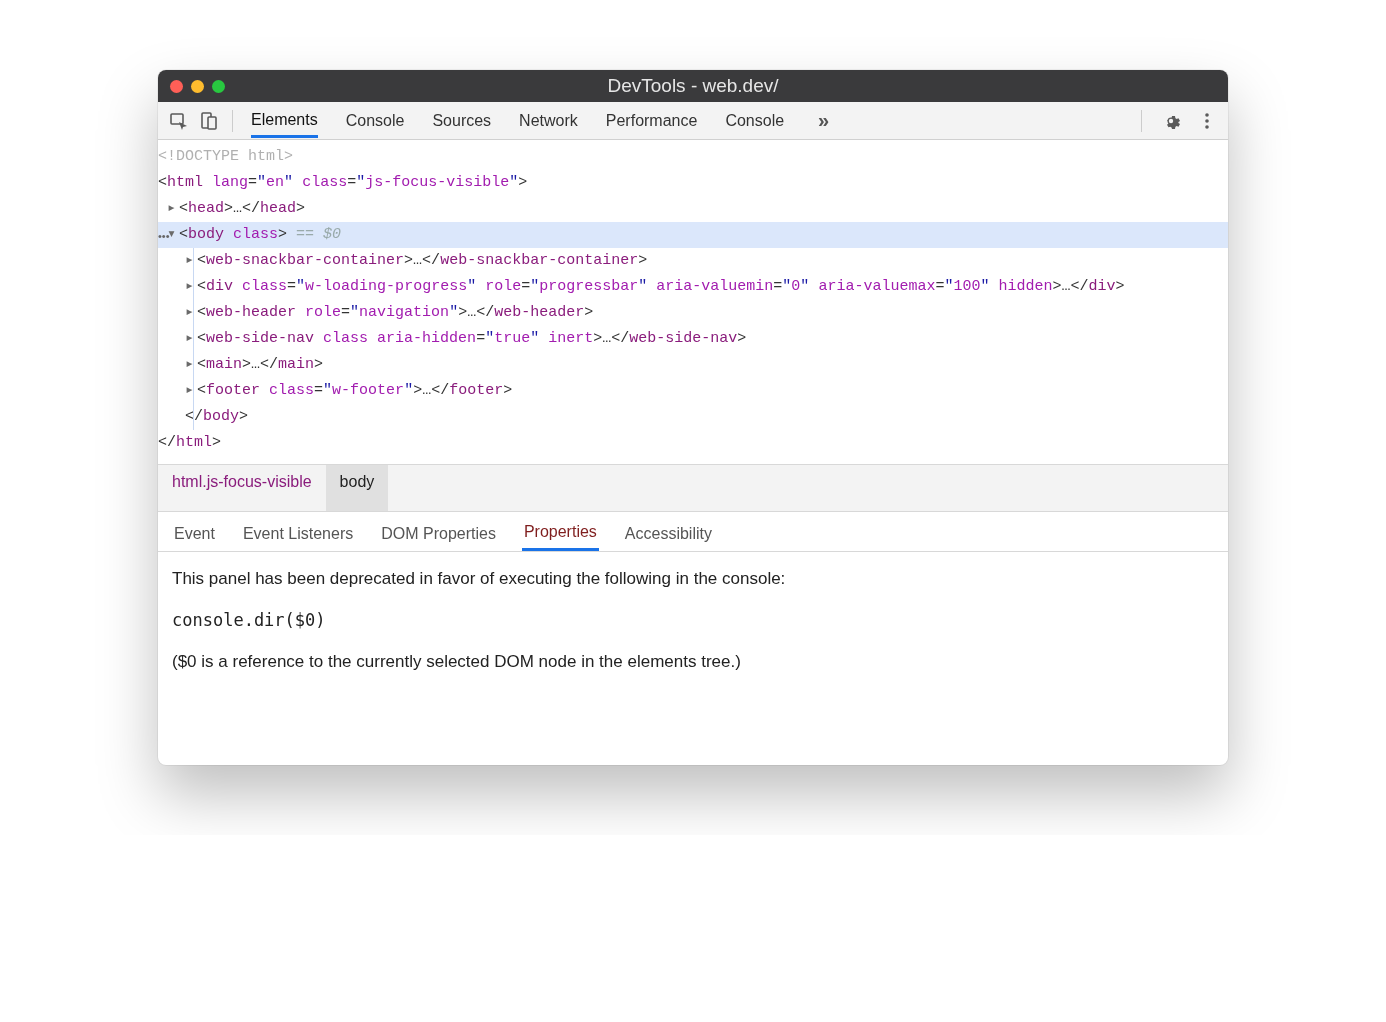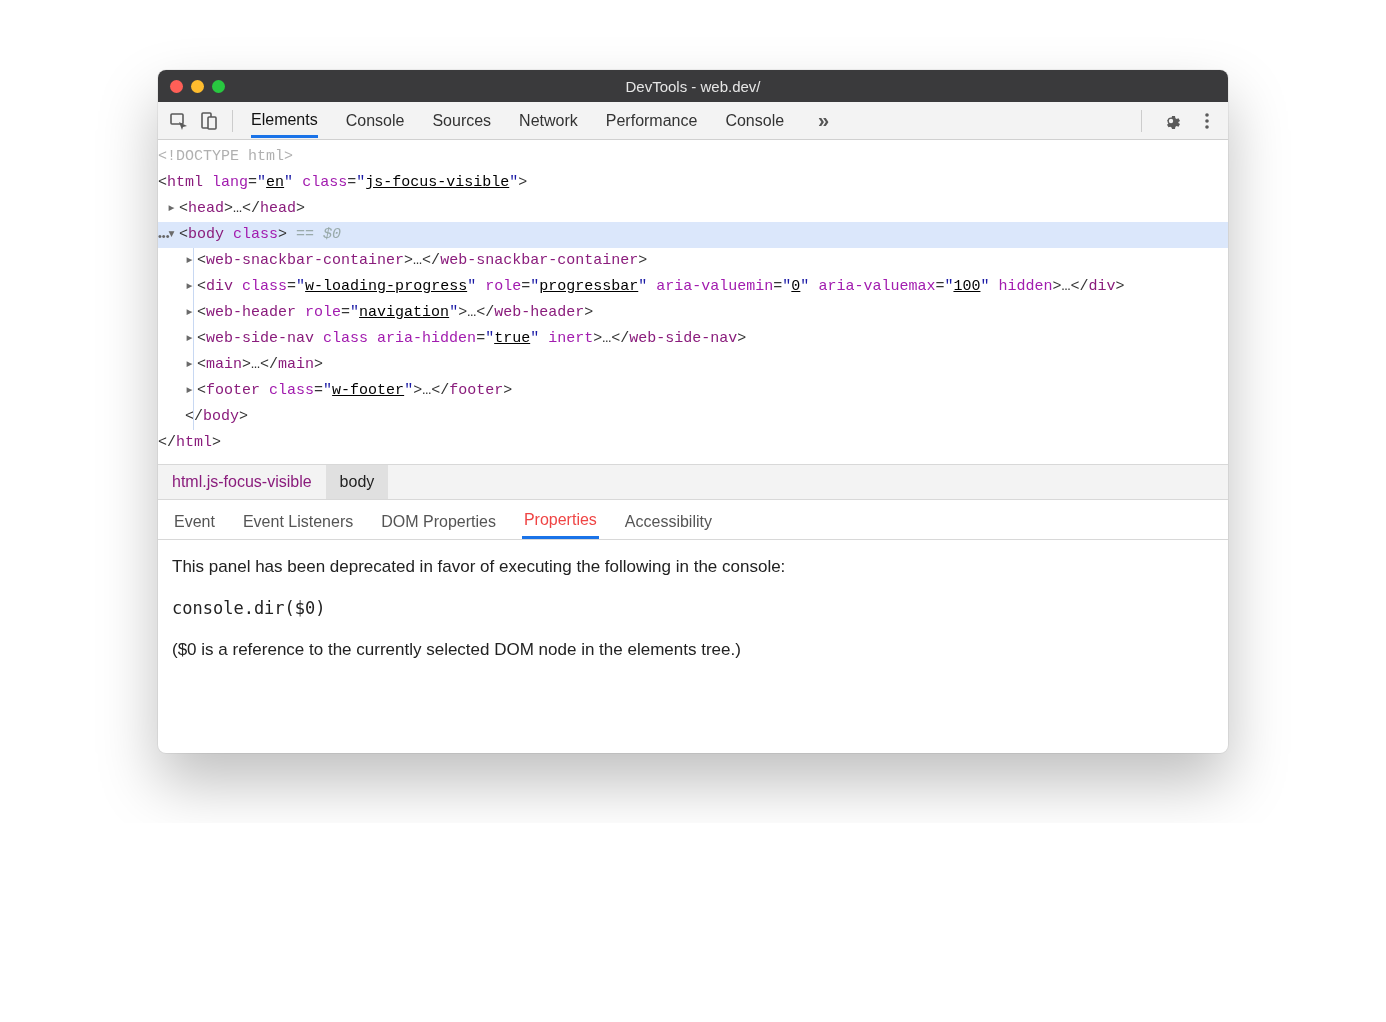--- a/index.html
+++ b/index.html
@@ -35,21 +35,21 @@
   }
   .tl { width: 13px; height: 13px; border-radius: 50%; }
   .tl.red { background: #ff5f57; }
   .tl.yellow { background: #febc2e; }
   .tl.green { background: #28c840; }
   .titlebar-title {
     position: absolute;
     left: 0; right: 0;
     text-align: center;
     pointer-events: none;
-    font-size: 15px;
+    font-size: 19px;
     color: #e6e6e6;
   }
 
   
   .toolbar {
     background: #f3f3f3;
     border-bottom: 1px solid #d0d0d0;
     display: flex;
     align-items: center;
     height: 38px;
@@ -129,34 +129,34 @@
     display: inline-block;
     width: 12px;
     color: #6a6a6a;
   }
   .arrow.right::before { content: "\25B8"; }
   .arrow.down::before { content: "\25BE"; }
   .gray { color: #b0b0b0; }
   .punct { color: #333; }
   .tagn { color: #8a1c7c; }
   .attrn { color: #a21caf; }
-  .attrv { color: #000000; text-decoration: underline; }
+  .attrv { color: #a21caf; }
   .quote { color: #1a1aa6; }
   .equals { color: #333; }
   .ghost { color: #9aa; font-style: italic; }
   .wrapline { white-space: pre-wrap; padding-right: 8px;}
 
   
   .breadcrumb {
     background: #f3f3f3;
     border-top: 1px solid #d8d8d8;
     border-bottom: 1px solid #d8d8d8;
     display: flex;
     font-size: 16px;
-    height: 36px;
+    height: 48px;
     align-items: stretch;
   }
   .breadcrumb .crumb {
     padding: 8px 14px 6px;
     color: #8a1c7c;
   }
   .breadcrumb .crumb.active {
     background: #e0e0e0;
     color: #222;
   }
@@ -170,21 +170,21 @@
     color: #555;
     height: 40px;
     align-items: flex-end;
     background: #fff;
   }
   .subtabs .stab {
     padding: 8px 2px;
     cursor: default;
   }
   .subtabs .stab.active {
-    color: #ef4444;
+    color: #7f1d1d;
     border-bottom: 3px solid #1a73e8;
     padding-bottom: 7px;
   }
 
   
   .prop-content {
     padding: 14px 14px 90px;
     font-size: 17px;
     color: #222;
     line-height: 1.5;

